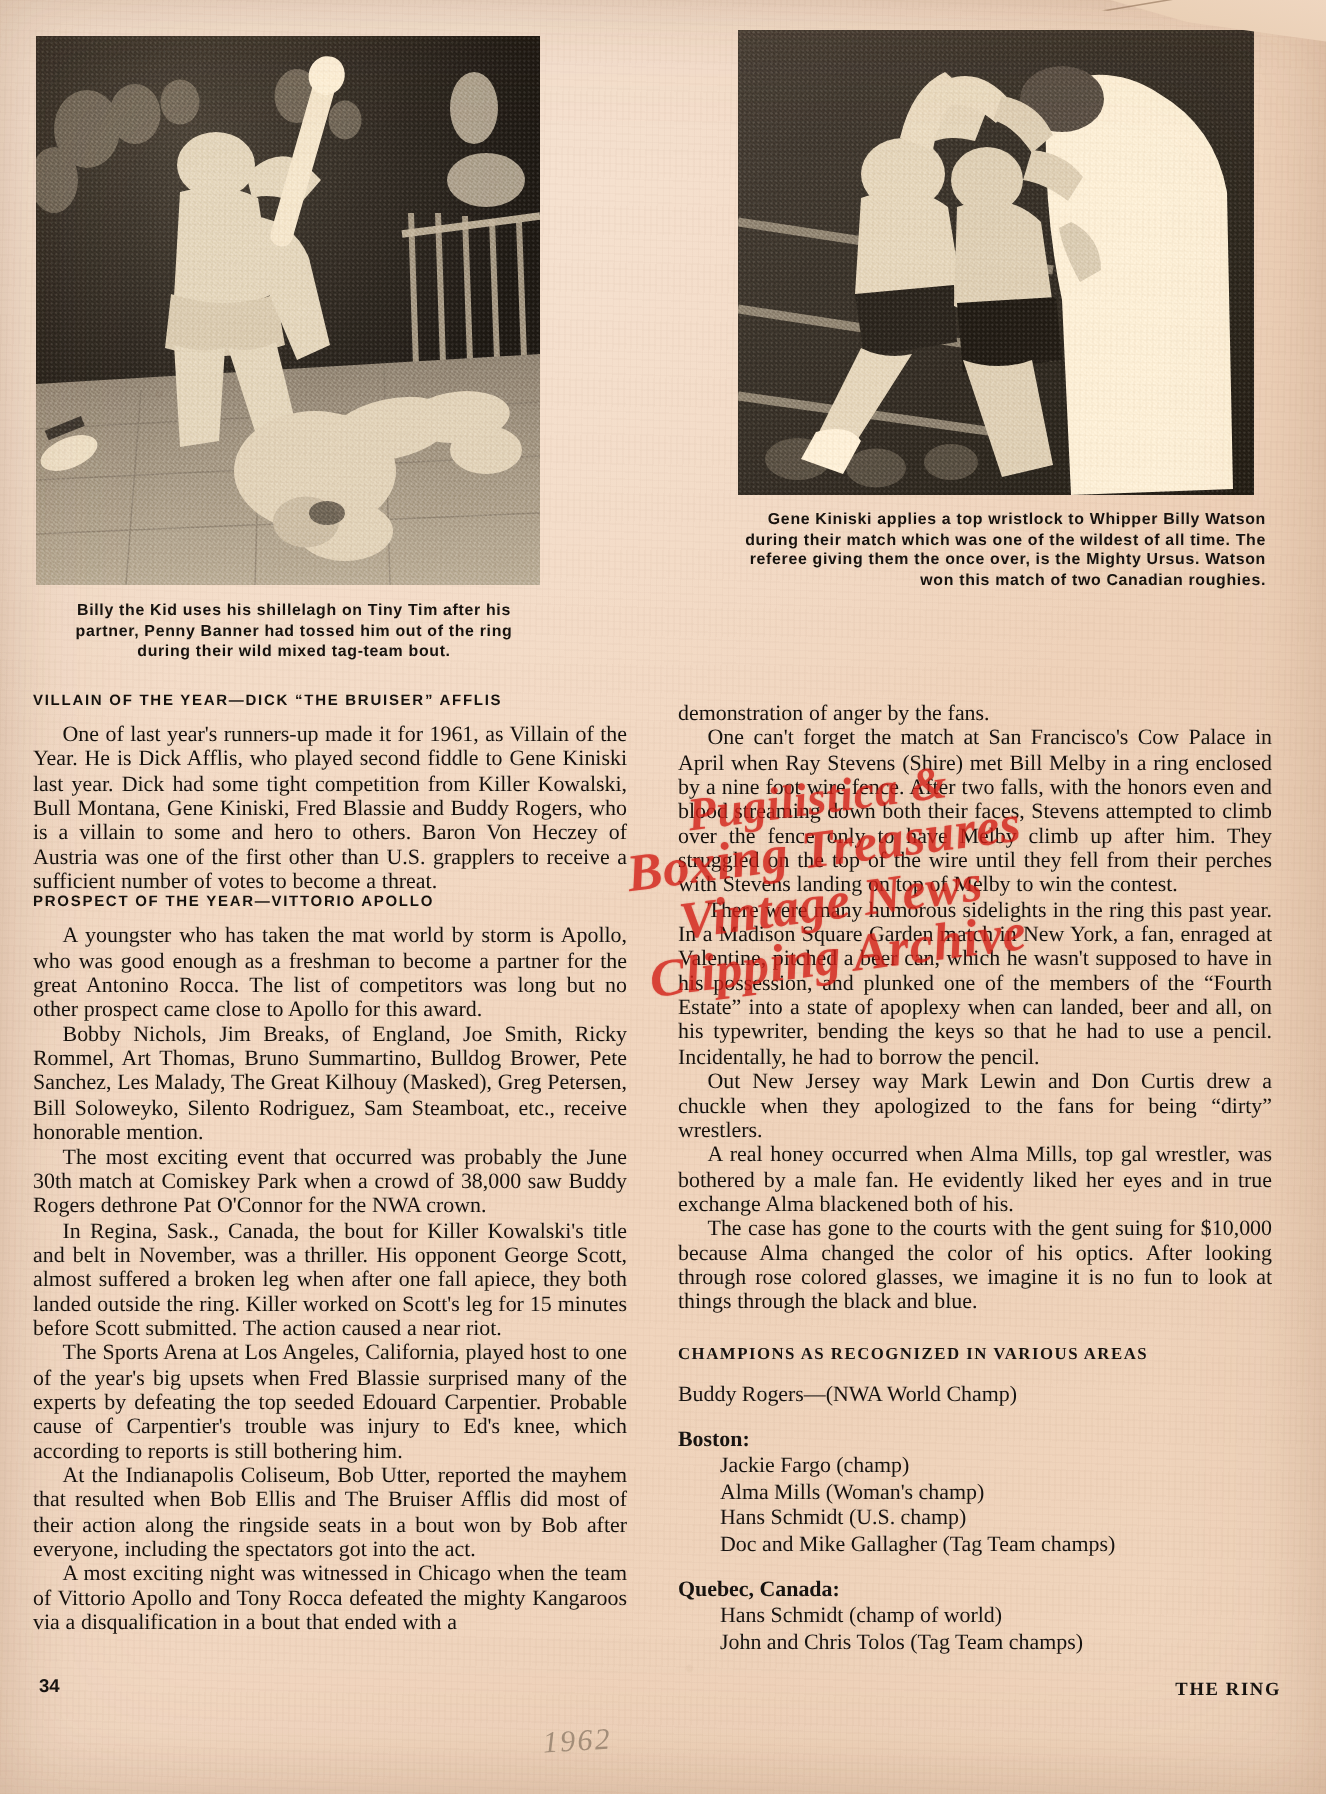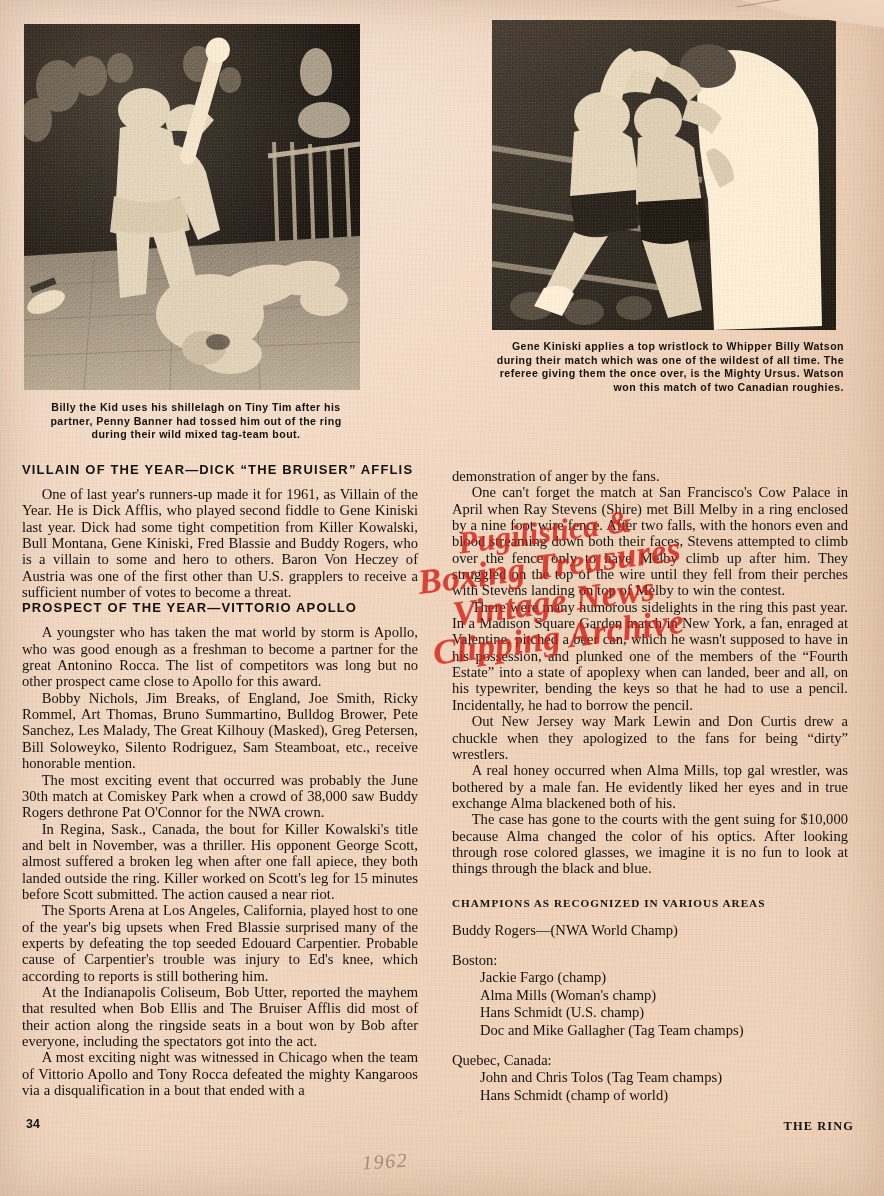--- a/index.html
+++ b/index.html
@@ -63,40 +63,40 @@
   #caption-right{left:496px;top:340px;width:348px;text-align:right;}
 
   
   .cols{position:absolute;z-index:5;left:0;top:0;width:884px;height:1196px;}
   .col{position:absolute;width:396px;}
   #col-left{left:22px;top:462px;}
   #col-right{left:452px;top:468px;}
 
   h2.head{
     font-family:"Liberation Sans", sans-serif;
-    font-weight:700;font-size:13px;letter-spacing:1.15px;
+    font-weight:700;font-size:10px;letter-spacing:1.15px;
     margin:0 0 9px 0;color:#15110d;text-transform:uppercase;
   }
   h2.head.spaced{}
   p.body{
     margin:0;font-size:14.6px;line-height:16.35px;
     text-align:justify;text-indent:1.35em;
     font-family:"Liberation Serif", serif;
     color:#16120e;word-spacing:.2px;
   }
   p.body.noind{text-indent:0;}
 
   
   .champ-head{
     font-family:Liberation Serif, serif;
     font-weight:700;font-size:11.2px;letter-spacing:1.0px;
     margin:20px 0 13px 0;
   }
   .champ-line{font-size:14.6px;line-height:17.4px;margin:0 0 13px 0;}
-  .region{font-weight:400;font-size:14.6px;line-height:17.4px;margin:0;}
+  .region{font-weight:700;font-size:14.6px;line-height:17.4px;margin:0;}
   .region-list{margin:0 0 13px 0;padding:0 0 0 28px;list-style:none;}
   .region-list li{font-size:14.6px;line-height:17.4px;}
 
   
   #page-number{
     position:absolute;z-index:5;left:26px;top:1117px;
     font-family:"Liberation Sans", sans-serif;font-weight:700;font-size:12.4px;
   }
   #magazine-name{
     position:absolute;z-index:5;right:30px;top:1119px;
@@ -318,22 +318,22 @@
       <p class="region">Boston:</p>
       <ul class="region-list">
         <li>Jackie Fargo (champ)</li>
         <li>Alma Mills (Woman's champ)</li>
         <li>Hans Schmidt (U.S. champ)</li>
         <li>Doc and Mike Gallagher (Tag Team champs)</li>
       </ul>
 
       <p class="region">Quebec, Canada:</p>
       <ul class="region-list">
+        <li>Hans Schmidt (champ of world)</li>
         <li>John and Chris Tolos (Tag Team champs)</li>
-        <li>Hans Schmidt (champ of world)</li>
       </ul>
     </div>
   </div>
 
   <div id="page-number">34</div>
   <div id="magazine-name">THE RING</div>
   <div id="pencil-date">1962</div>
 
   <div id="watermark">
     <div class="wm1">Pugilistica &amp;</div>

